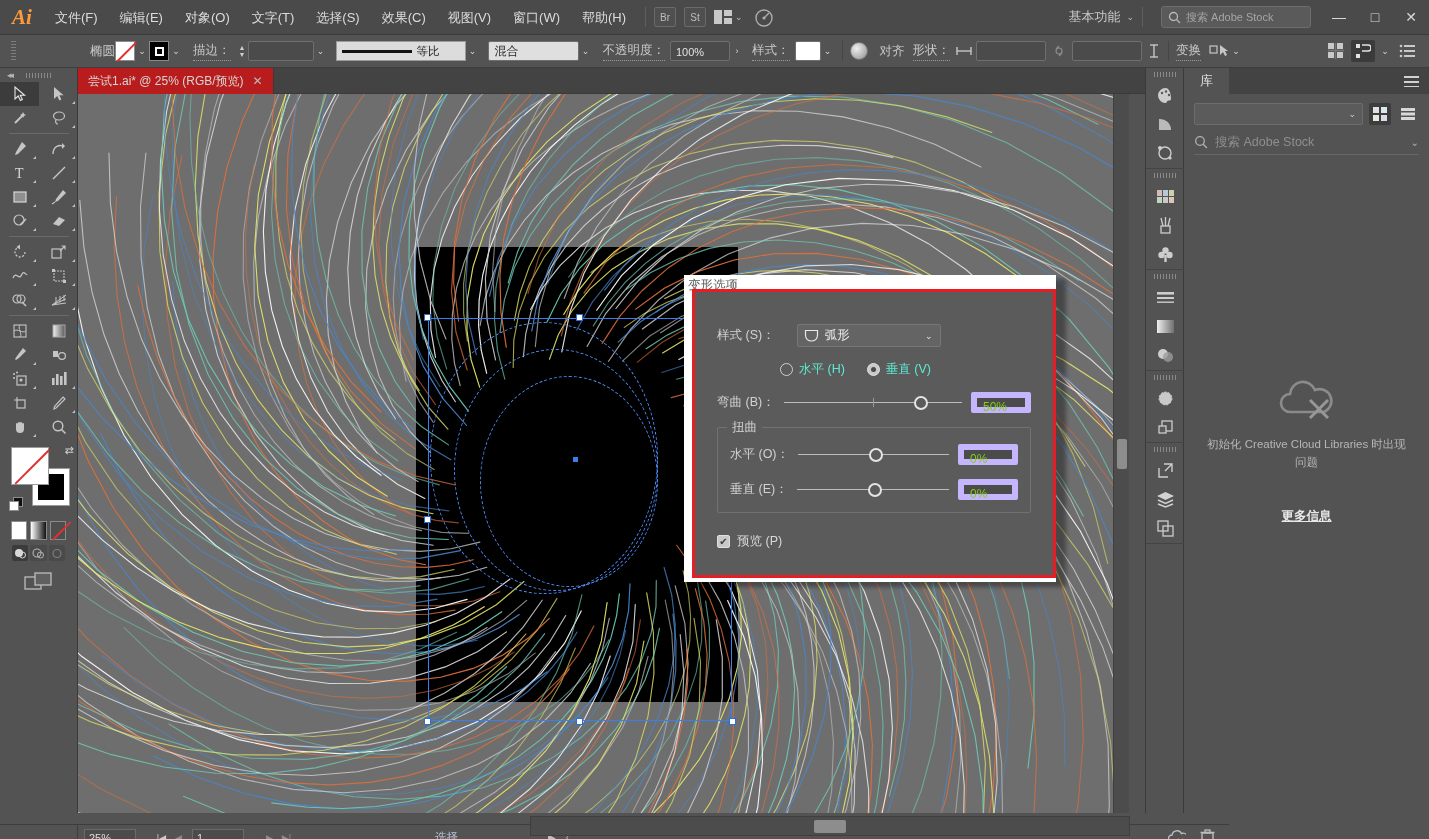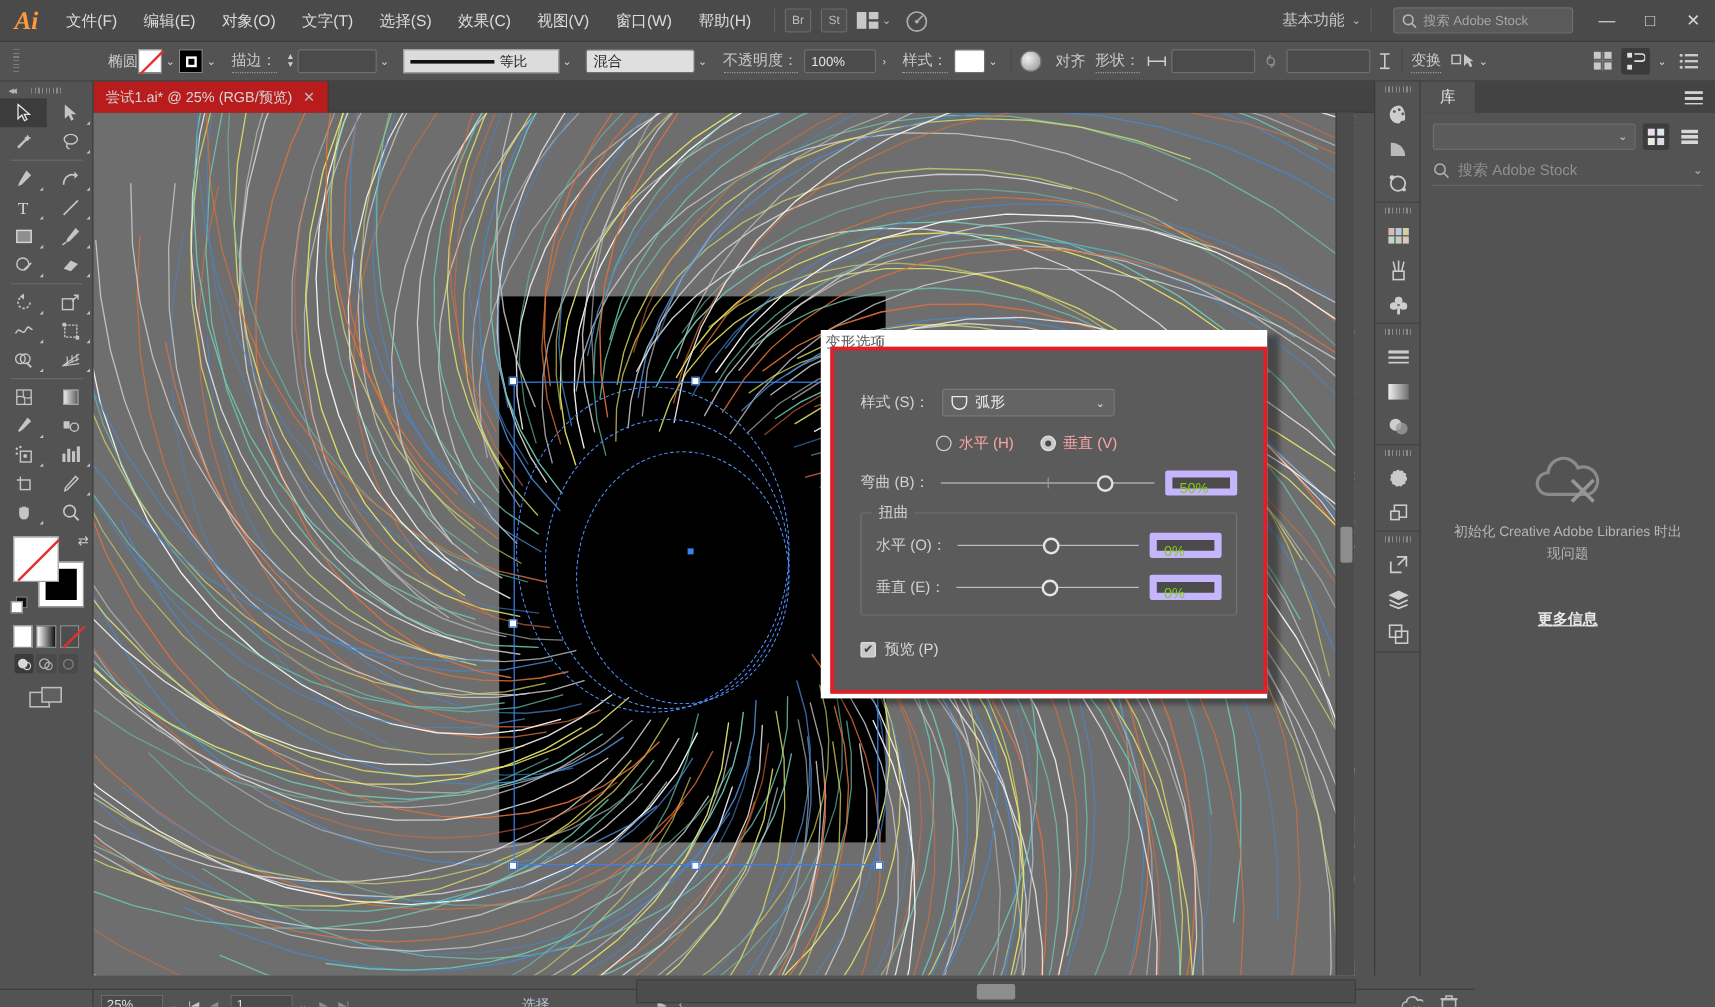--- a/index.html
+++ b/index.html
@@ -264,25 +264,25 @@
   .dlg-body {
     position:absolute; left:8px; top:14px; width:364px; height:289px;
     background:#5b5b5b; border:3px solid #e81c24;
   }
   .dlg-inner { padding:32px 22px 0 22px; }
   .row { display:flex; align-items:center; margin-bottom:14px; }
   .lbl { color:#d2d2d2; font-size:12.5px; white-space:nowrap; }
   .styleselect {
     width:144px; height:23px; background:#646464; border:1px solid #777;
     border-radius:2px; display:flex; align-items:center; padding:0 6px; gap:6px;
-    color:#ececec; font-size:12.5px; margin-left:10px; position:relative;
+    color:#ececec; font-size:12.5px; margin-left:22px; position:relative;
   }
   .styleselect .cv { position:absolute; right:7px; font-size:9px; color:#e0e0e0; }
   .radiorow { display:flex; align-items:center; gap:22px; margin:4px 0 14px 63px; }
-  .radio { display:flex; align-items:center; gap:6px; color:#fca5a5; font-size:12.5px; }
+  .radio { display:flex; align-items:center; gap:6px; color:#5eead4; font-size:12.5px; }
   .rdot { width:13px; height:13px; border-radius:50%; border:1.5px solid #cfcfcf;
           background:#5b5b5b; display:flex; align-items:center; justify-content:center; }
   .rdot.on { background:#c9c9c9; border-color:#e2e2e2; }
   .rdot.on i { width:5px; height:5px; border-radius:50%; background:#4a4a4a; display:block; }
   .slider { flex:1; position:relative; height:16px; margin:0 9px; }
   .strack { position:absolute; left:0; right:0; top:7px; height:1.5px; background:#bdbdbd; }
   .stick { position:absolute; top:3px; width:1.5px; height:9px; background:#9a9a9a; }
   .sknob { position:absolute; top:1px; width:14px; height:14px; border-radius:50%;
      background:#5b5b5b; border:2px solid #e4e4e4; }
   .numfld {
@@ -1390,21 +1390,21 @@
         <span style="flex:1">搜索 Adobe Stock</span>
         <span style="font-size:10px;color:#b0b0b0;">⌄</span>
       </div>
     </div>
 
     <div class="lib-empty">
       <svg width="66" height="44" viewBox="0 0 66 44" style="opacity:.55">
         <path d="M16 34 a9 9 0 0 1 0-18 a13 13 0 0 1 25-4 a10 10 0 0 1 9 22 Z" fill="none" stroke="#b9b9b9" stroke-width="2.6"></path>
         <path d="M36 22 L54 40 M54 22 L36 40" stroke="#cfcfcf" stroke-width="3"></path>
       </svg>
-      <div class="msg">初始化 Creative Adobe Libraries 时出现问题</div>
+      <div class="msg">初始化 Creative Cloud Libraries 时出现问题</div>
       <div class="more">更多信息</div>
     </div>
   </div>
 
   <div class="statusbar">
     <div class="st-left"></div>
     <div class="st-zone">
       <div class="zoomfld">25%</div>
       <div class="navbtn en">⌄</div>
       <div class="navbtn en">|◀</div>

